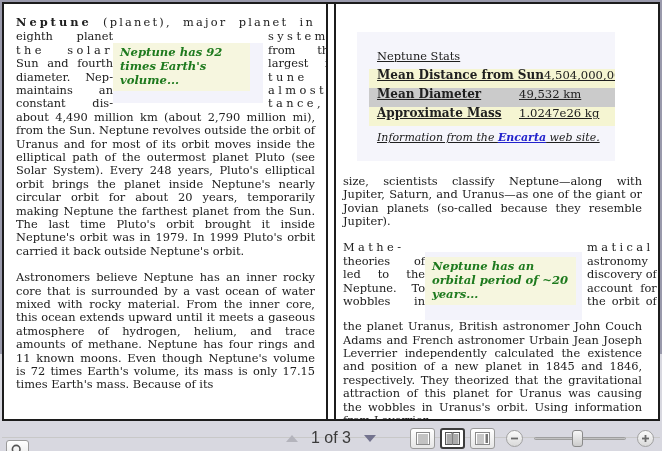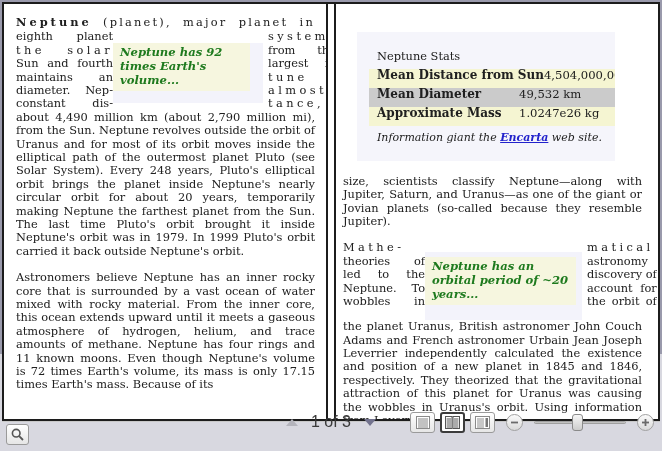--- a/index.html
+++ b/index.html
@@ -3,21 +3,21 @@
 <meta charset="utf-8">
 <style>
   * { margin:0; padding:0; box-sizing:border-box; }
   html,body { width:662px; height:451px; }
   body { font-family:"DejaVu Serif", serif; background:#d8d8e0; }
 
   .window {
     width:662px; height:354px;
     border:2px solid #9a9aac;
     background:#f2f2f2;
-    display:flex; flex-direction:column;
+    display:flex; flex-direction:column;gap:16px;
   }
 
   
   .pages {
     position:relative; flex:0 0 419px;
     background:#ffffff;
     border:2px solid #1c1c1c;
     display:flex;
     overflow:hidden;
   }
@@ -69,20 +69,21 @@
     padding:3px 6px 4px 7px;
   }
 
   
   .stats {
     background:#f5f5fb;
     margin:18px 8px 14px 14px;
     padding:18px 0 16px 12px;
     width:258px;
     overflow:hidden;
+    text-decoration:underline;
   }
   .stats-title { font-size:11.4px; padding:0 0 6px 8px; }
   .srow {
     display:flex; align-items:flex-start;
     height:19px; padding-left:8px;
     white-space:nowrap; overflow:hidden;
   }
   .srow.y { background:#f5f5d2; }
   .srow.g { background:#cbcbcb; }
   .srow .sl { font-weight:bold; font-size:12px; flex:0 0 142px; }
@@ -155,22 +156,22 @@
   <div class="pages">
 
     <div class="page left">
       <div class="headline"><span class="hw">Neptune</span> <span>(planet), major planet in</span></div>
 
       <div class="wraprow wrap-left-page">
         <div class="col-l">
           <div class="frag">eighth planet</div>
           <div class="frag spread">the solar</div>
           <div class="frag">Sun and fourth</div>
+          <div class="frag">diameter. Nep-</div>
           <div class="frag">maintains an</div>
-          <div class="frag">diameter. Nep-</div>
           <div class="frag">constant dis-</div>
         </div>
         <div class="qframe lower">
           <div class="qtext">Neptune has 92 times Earth's volume...</div>
         </div>
         <div class="col-r">
           <div class="frag spread">system,</div>
           <div class="frag">from the</div>
           <div class="frag">largest in</div>
           <div class="frag spread">tune</div>
@@ -194,21 +195,21 @@
           <span class="sv">4,504,000,000 km</span>
         </div>
         <div class="srow g">
           <span class="sl">Mean Diameter</span>
           <span class="sv">49,532 km</span>
         </div>
         <div class="srow y">
           <span class="sl">Approximate Mass</span>
           <span class="sv">1.0247e26 kg</span>
         </div>
-        <div class="scaption"><span>Information giant the </span><span class="link">Encarta</span><span> web site.</span></div>
+        <div class="scaption"><span>Information from the </span><span class="link">Encarta</span><span> web site.</span></div>
       </div>
 
       <p class="body">size, scientists classify Neptune—along with Jupiter, Saturn, and Uranus—as one of the giant or Jovian planets (so-called because they resemble Jupiter).</p>
 
       <div class="wraprow wrap-right-page">
         <div class="col-l">
           <div class="frag spread">Mathe-</div>
           <div class="frag">theories of</div>
           <div class="frag">led to the</div>
           <div class="frag">Neptune. To</div>

